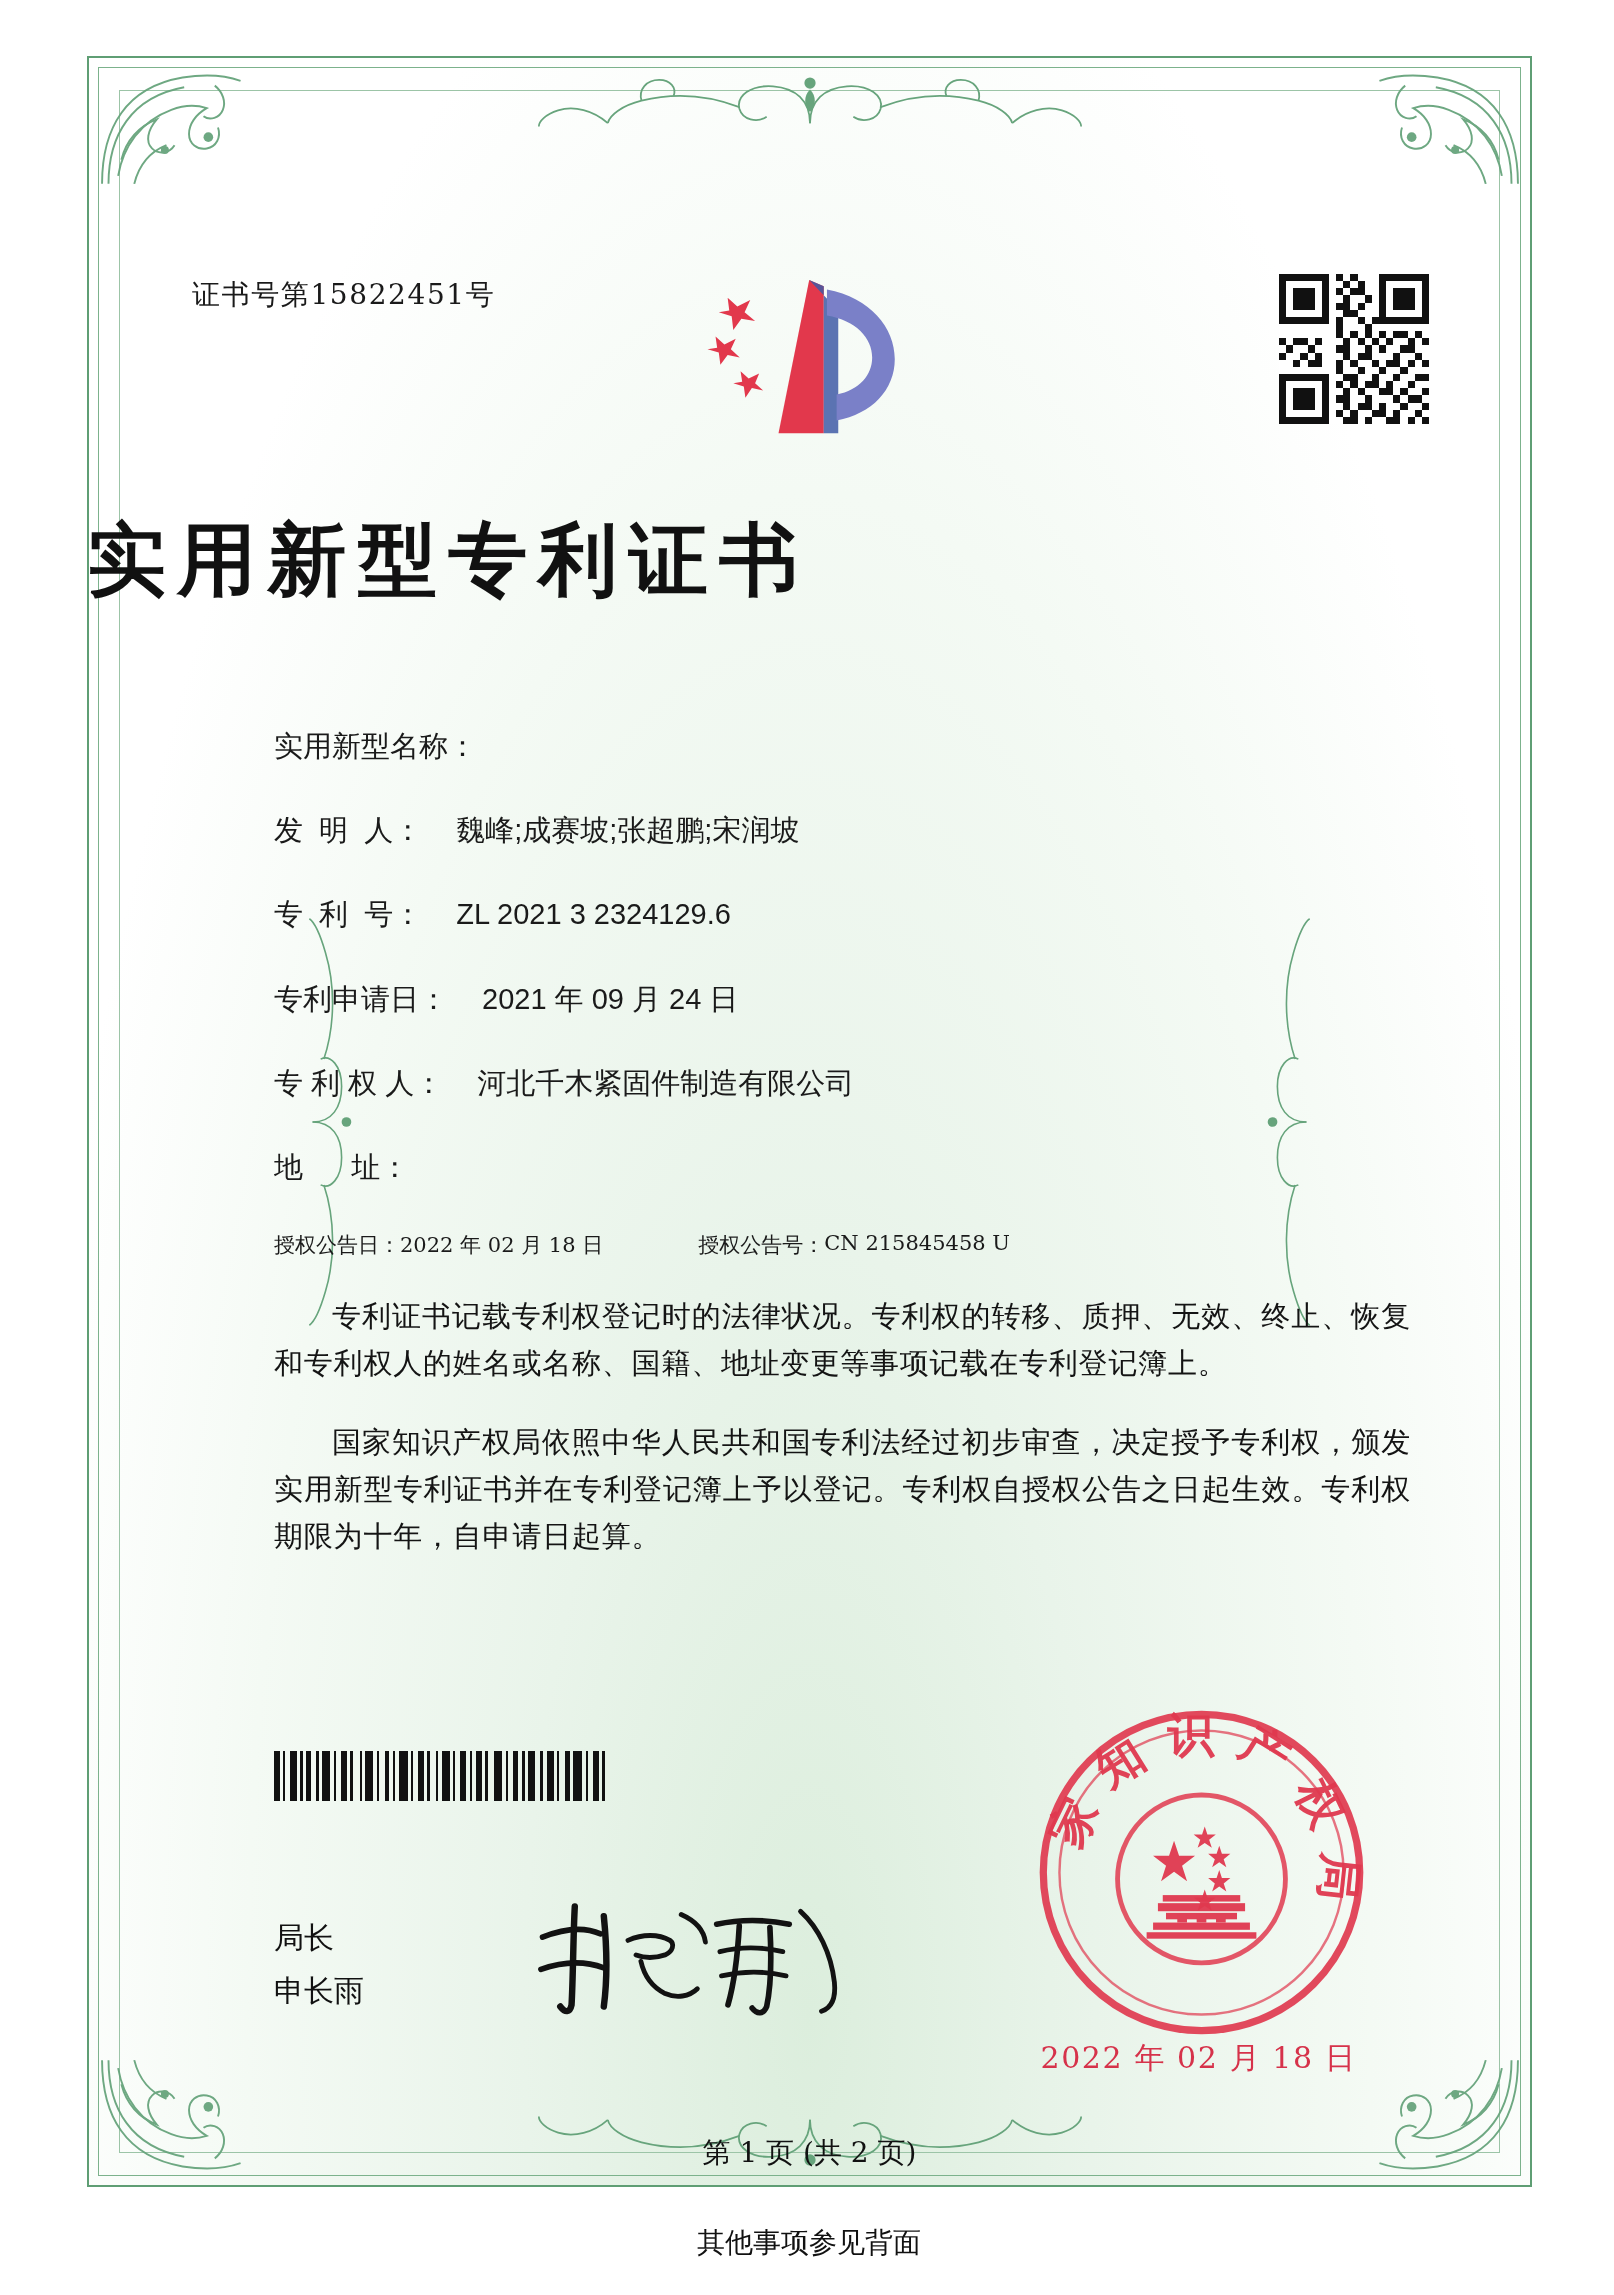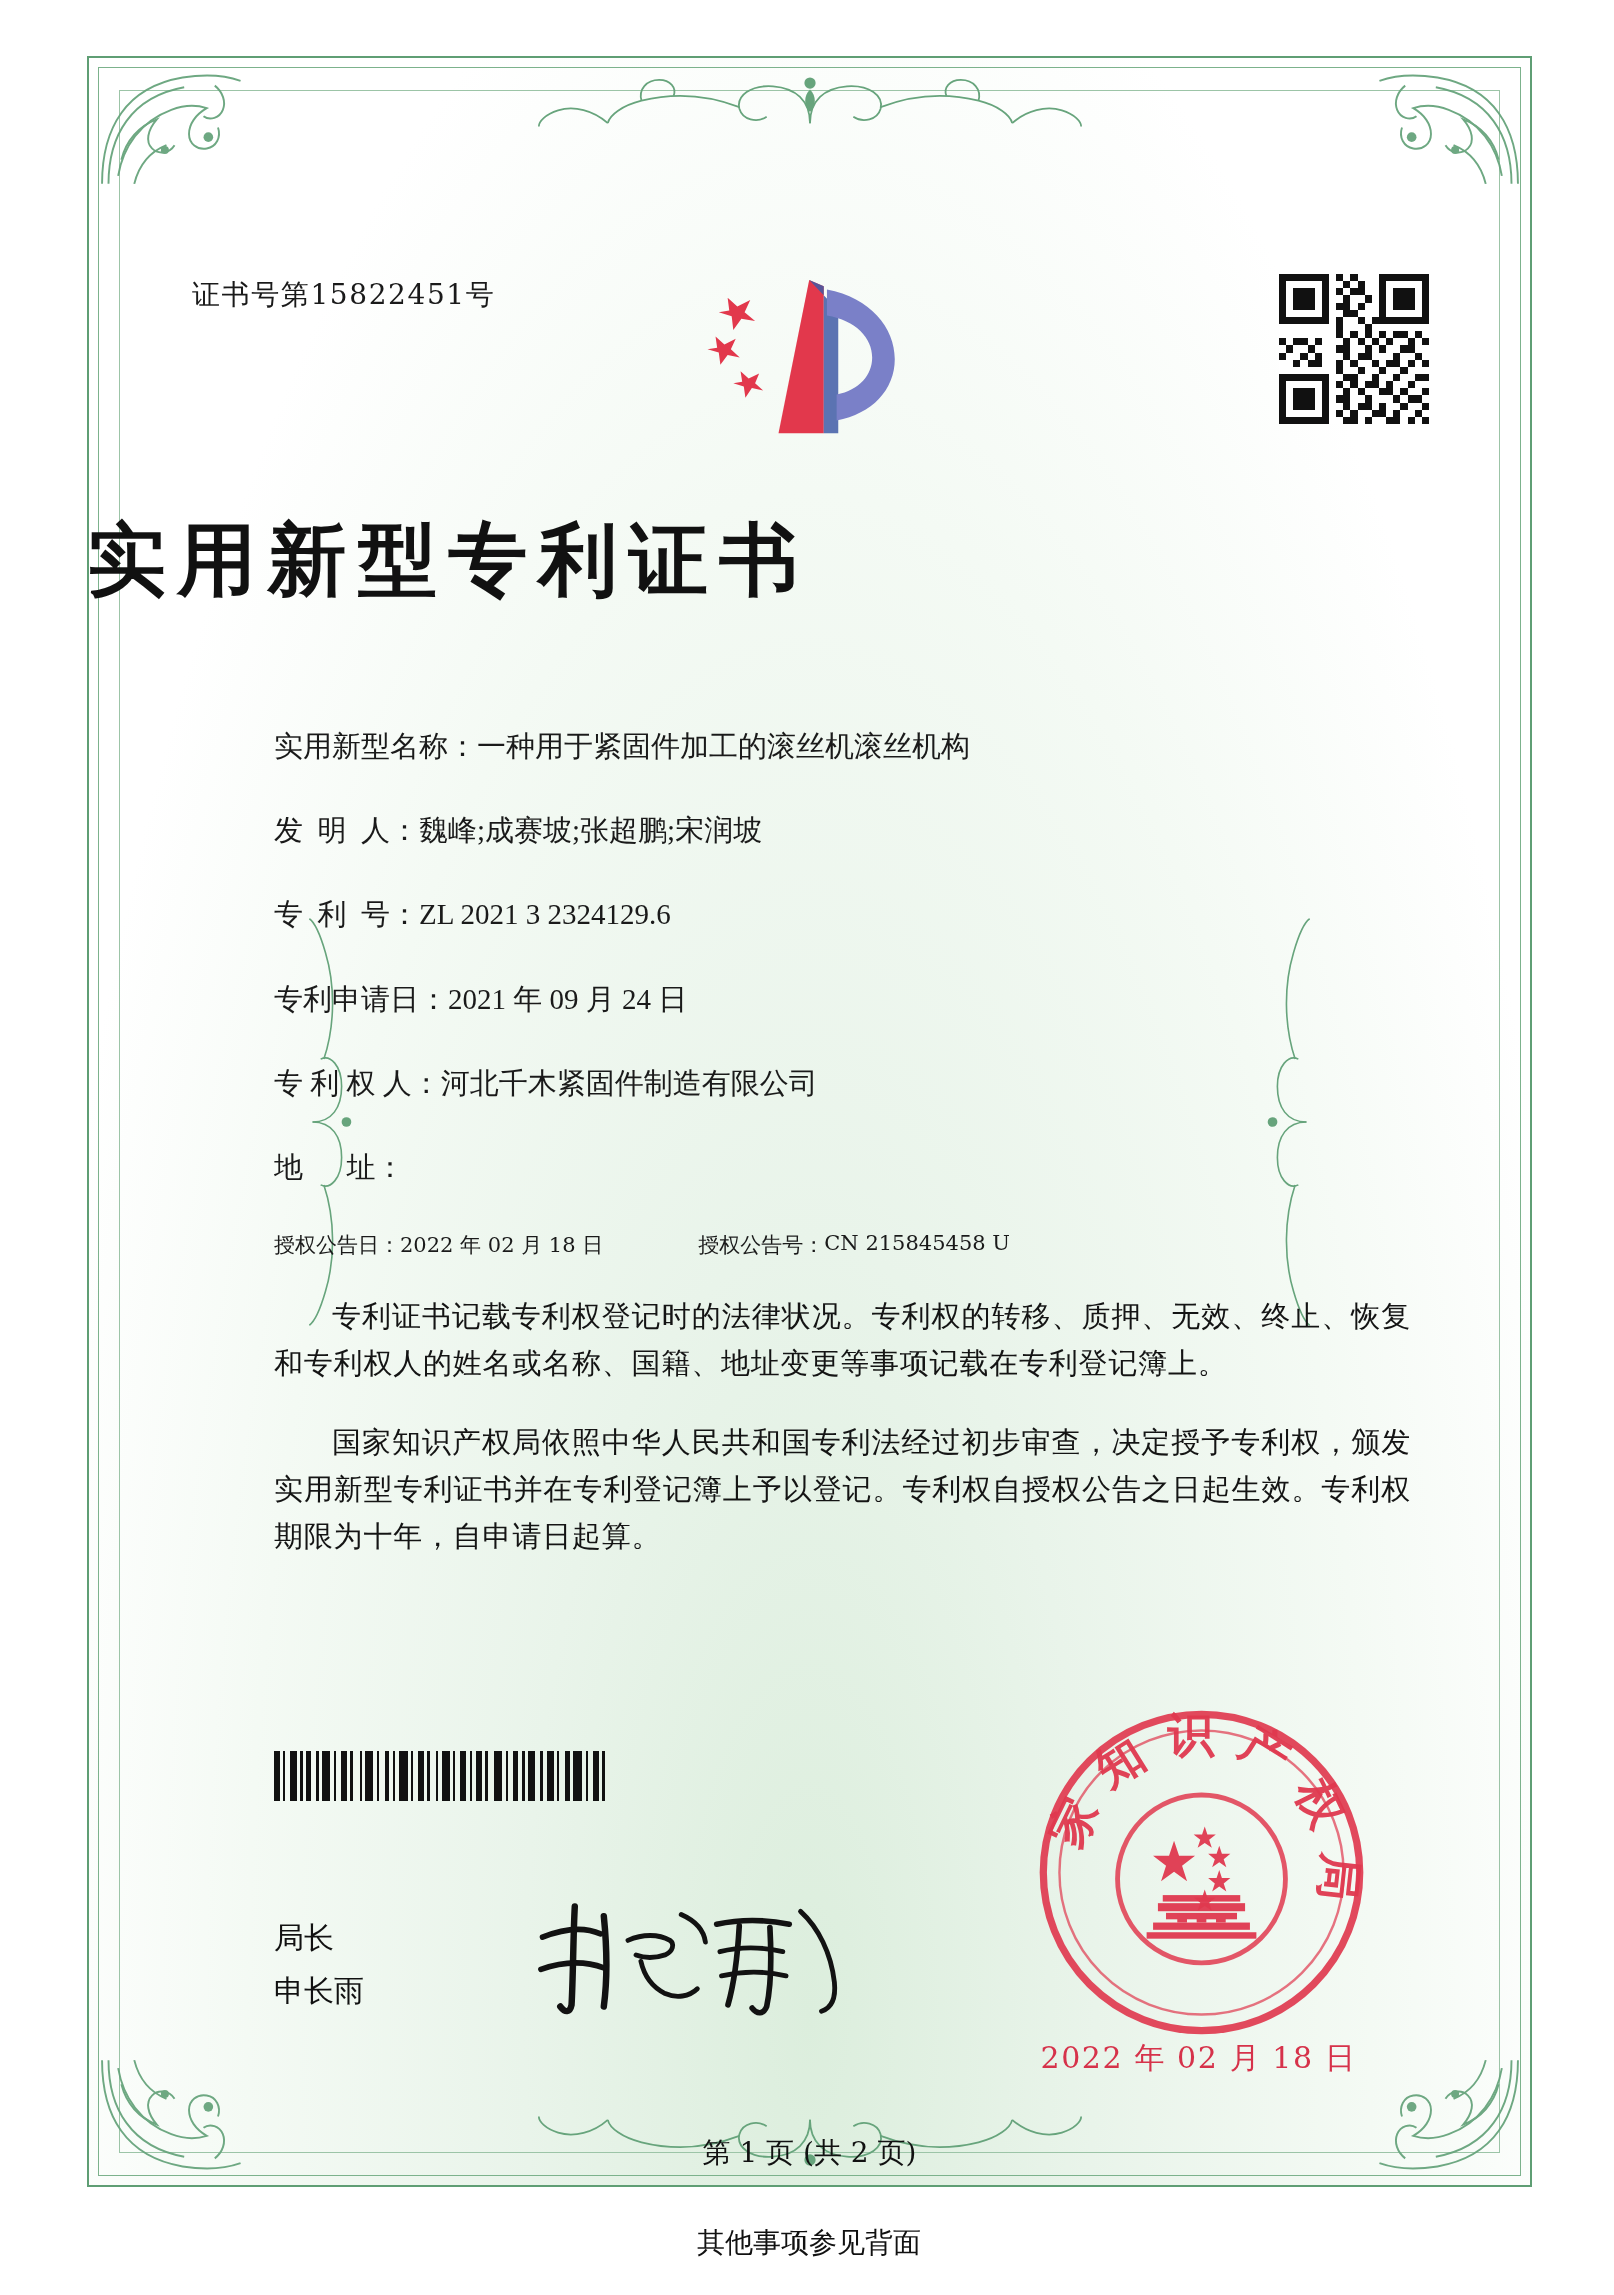--- a/index.html
+++ b/index.html
@@ -58,22 +58,22 @@
 
   .title{
     position:absolute;left:0;right:0;top:452px;
     font-family:"DejaVu Serif","Liberation Serif",serif;
     font-size:79px;font-weight:700;color:#111;letter-spacing:11.3px;
   }
 
   .fields{position:absolute;left:187px;right:121px;top:670px;}
   .field{
     display:flex;align-items:flex-start;margin-bottom:43px;
-    font-family:Liberation Serif, serif;
-    font-size:29px;color:#1a1a1a;line-height:1.42;
+    font-family:Liberation Sans, sans-serif;
+    font-size:29px;color:#1a1a1a;line-height:1.42;gap:34px;
   }
   .flabel{white-space:pre;flex:0 0 auto;}
   .fvalue{flex:1 1 auto;}
   .fvalue .l2{display:block;padding-left:8px;}
 
   .row-two{display:flex;align-items:flex-start;margin-bottom:34px;
     font-family:"DejaVu Serif","Liberation Serif",serif;font-size:21px;color:#1a1a1a;}
   .row-two .gap{width:95px;flex:0 0 auto;}
 
   .para{
@@ -339,21 +339,20 @@
         </g>
       </svg>
     </div>
 
     <div class="title">实用新型专利证书</div>
 
     <div class="fields">
 
       <div class="field">
         <span class="flabel">实用新型名称：</span>
-        <span class="fvalue">一种用于紧固件加工的滚丝机滚丝机构</span>
       </div>
 
       <div class="field">
         <span class="flabel">发  明  人：</span>
         <span class="fvalue">魏峰;成赛坡;张超鹏;宋润坡</span>
       </div>
 
       <div class="field">
         <span class="flabel">专  利  号：</span>
         <span class="fvalue">ZL 2021 3 2324129.6</span>

